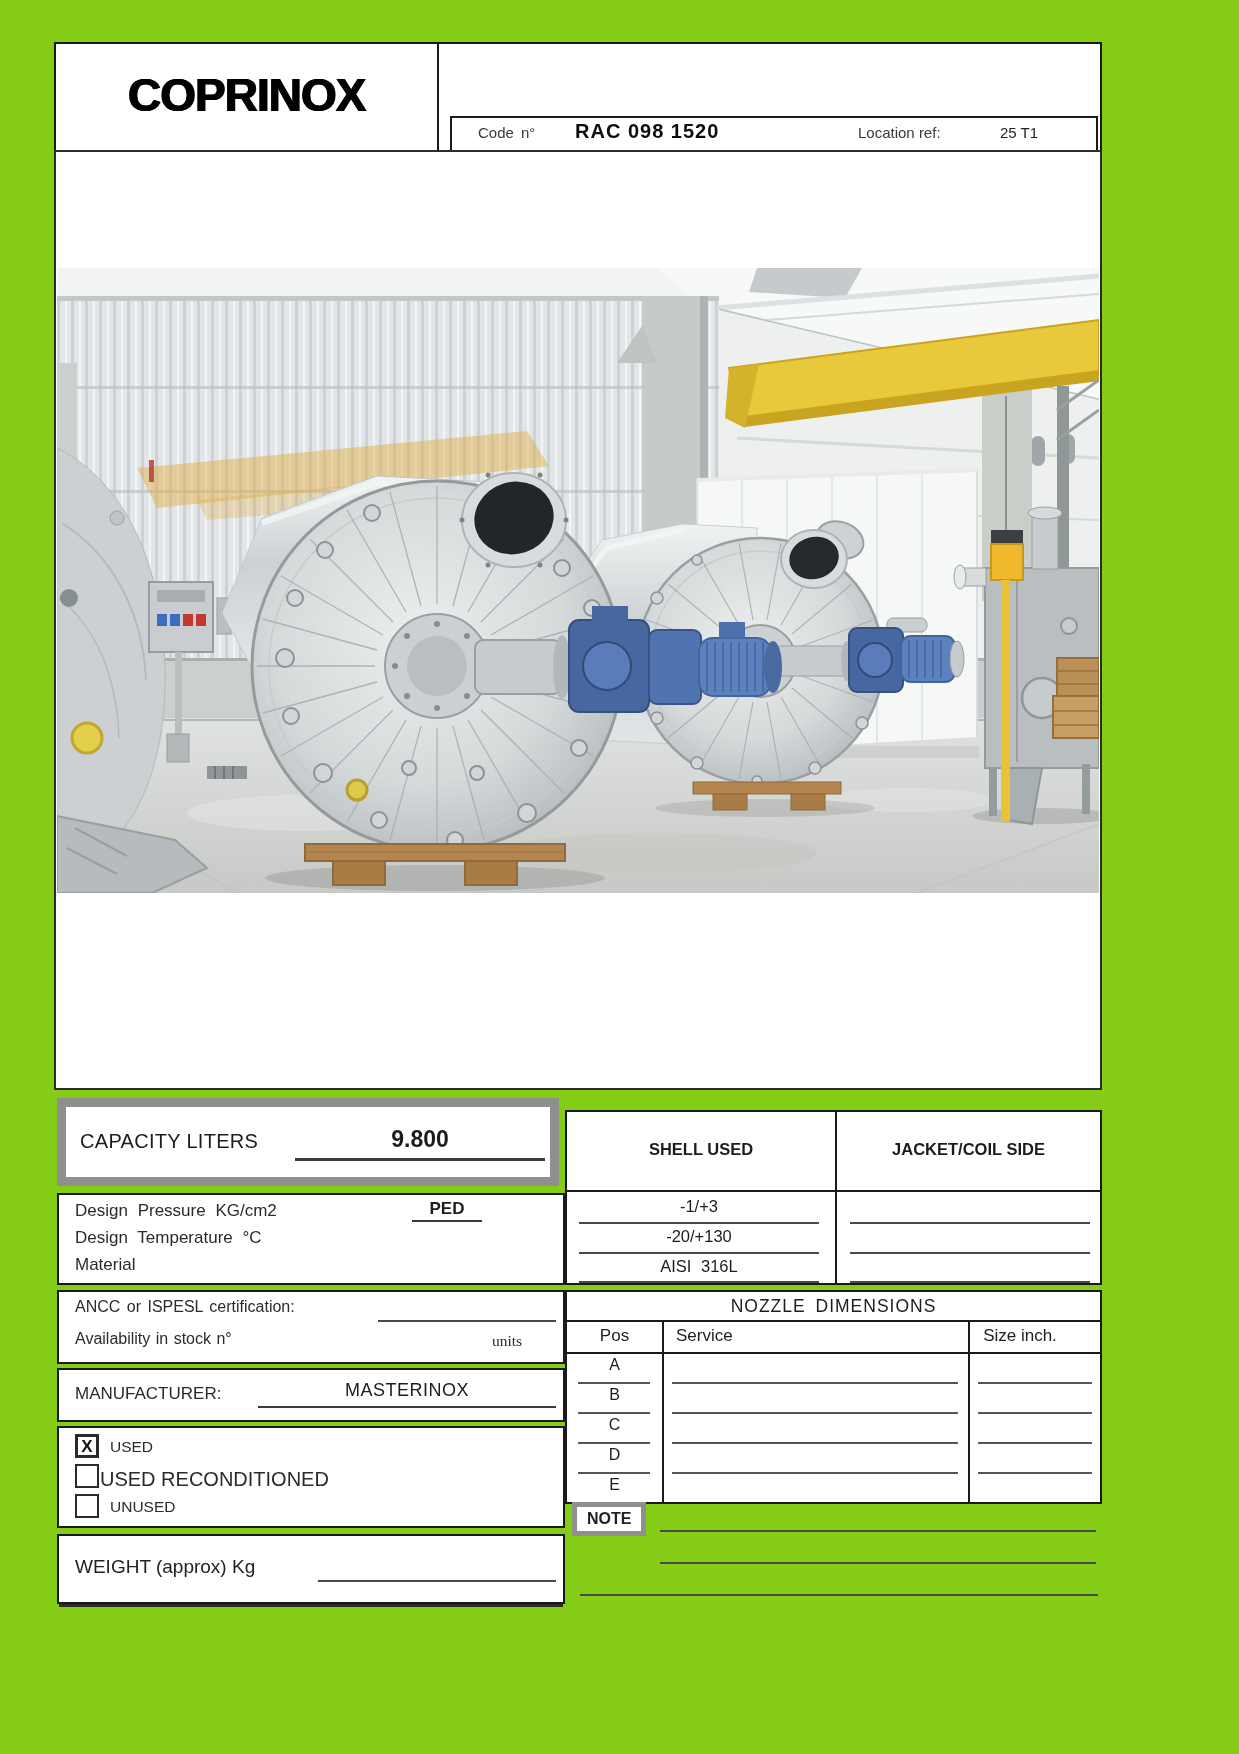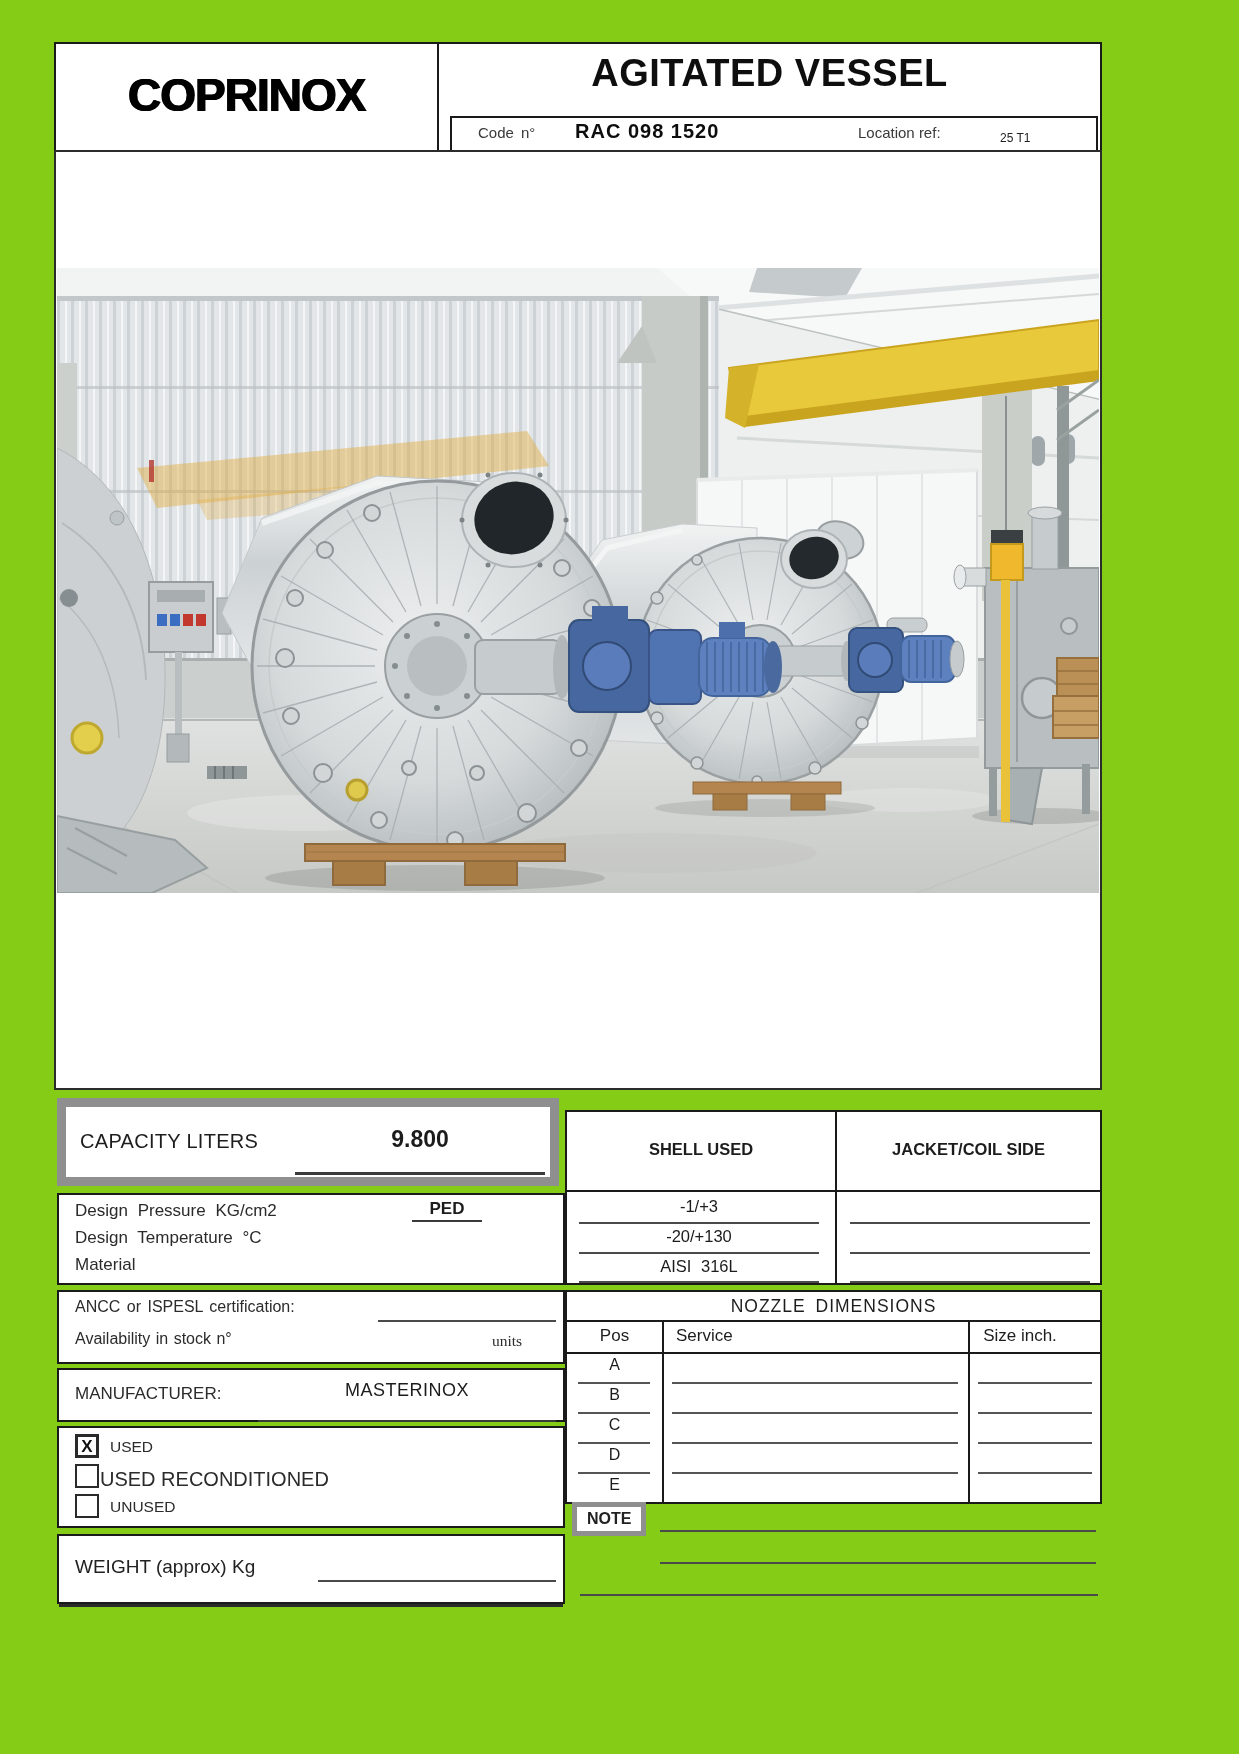--- a/index.html
+++ b/index.html
@@ -2,48 +2,47 @@
 <html><head>
 <meta charset="utf-8">
 <style>
   html,body{margin:0;padding:0;background:#ffffff;}
   #page{position:relative;width:1239px;height:1754px;background:#84cc16;overflow:hidden;
         font-family:"Liberation Sans",sans-serif;color:#1c1c1c;}
   *{box-sizing:border-box;}
   .box{position:absolute;border:2px solid #1a1a1a;background:#fff;}
   .t{position:absolute;white-space:nowrap;}
   .hl{position:absolute;height:0;border-top:2px solid #4a4a4a;}
-  .ulbox{position:absolute;text-align:center;border-bottom:2px solid #3a3a3a;padding-bottom:19px;}
+  .ulbox{position:absolute;text-align:center;border-bottom:2px solid #3a3a3a;padding-bottom:5px;}
   .cb{position:absolute;width:24px;height:24px;border:2px solid #2a2a2a;background:#fff;
       font:700 17px "Liberation Sans",sans-serif;text-align:center;line-height:21px;color:#111;}
   .logo{font-weight:900;font-size:46px;letter-spacing:-1px;color:#000;
         text-shadow:1px 0 0 #000,-0.5px 0 0 #000;}
   .title{font-weight:700;font-size:38px;letter-spacing:.5px;color:#0e0e0e;}
   .grayframe{position:absolute;border:9px solid #8f8f8f;background:#fff;}
   .noteframe{position:absolute;border:5px solid #8f8f8f;background:#fff;
              font-weight:700;font-size:16px;color:#222;padding:3px 10px;}
   .rowsep{position:absolute;height:0;border-top:2px solid #555;}
   .vline{position:absolute;width:0;border-left:2px solid #1a1a1a;}
 </style>
 </head>
 <body>
 
 <div id="page">
 
   <div class="box" style="left:54px;top:42px;width:385px;height:110px;"></div>
   <div class="t logo" style="left:54px;top:68px;width:385px;text-align:center;">COPRINOX</div>
 
   <div class="box" style="left:437px;top:42px;width:665px;height:110px;"></div>
-  <div class="t title" style="left:437px;top:52px;width:665px;text-align:center;">AGITATED VESSEL</div>
 
   <div class="box" style="left:450px;top:116px;width:648px;height:36px;"></div>
   <div class="t" style="left:478px;top:124px;font-size:15px;color:#3a3a3a;word-spacing:3px;">Code  n°</div>
   <div class="t" style="left:575px;top:120px;font-size:20px;font-weight:700;letter-spacing:1px;color:#0d0d0d;">RAC 098 1520</div>
   <div class="t" style="left:858px;top:124px;font-size:15px;color:#3a3a3a;">Location ref:</div>
-  <div class="t" style="left:1000px;top:131px;font-size:12px;color:#222;">25 T1</div>
+  <div class="t" style="left:1000px;top:124px;font-size:15px;color:#222;">25 T1</div>
 
   <div style="position:absolute;left:54px;top:150px;width:1048px;height:940px;border:2px solid #2b2b2b;background:#fff;"></div>
 
   <svg style="position:absolute;left:57px;top:268px;" width="1042" height="625" viewBox="0 0 1042 625">
     <defs>
       <pattern id="corr" width="14" height="12" patternUnits="userSpaceOnUse">
         <rect width="14" height="12" fill="#e2e6e8"></rect>
         <rect width="3" height="12" fill="#ccd2d5"></rect>
         <rect x="8" width="2" height="12" fill="#f3f5f6"></rect>
       </pattern>

